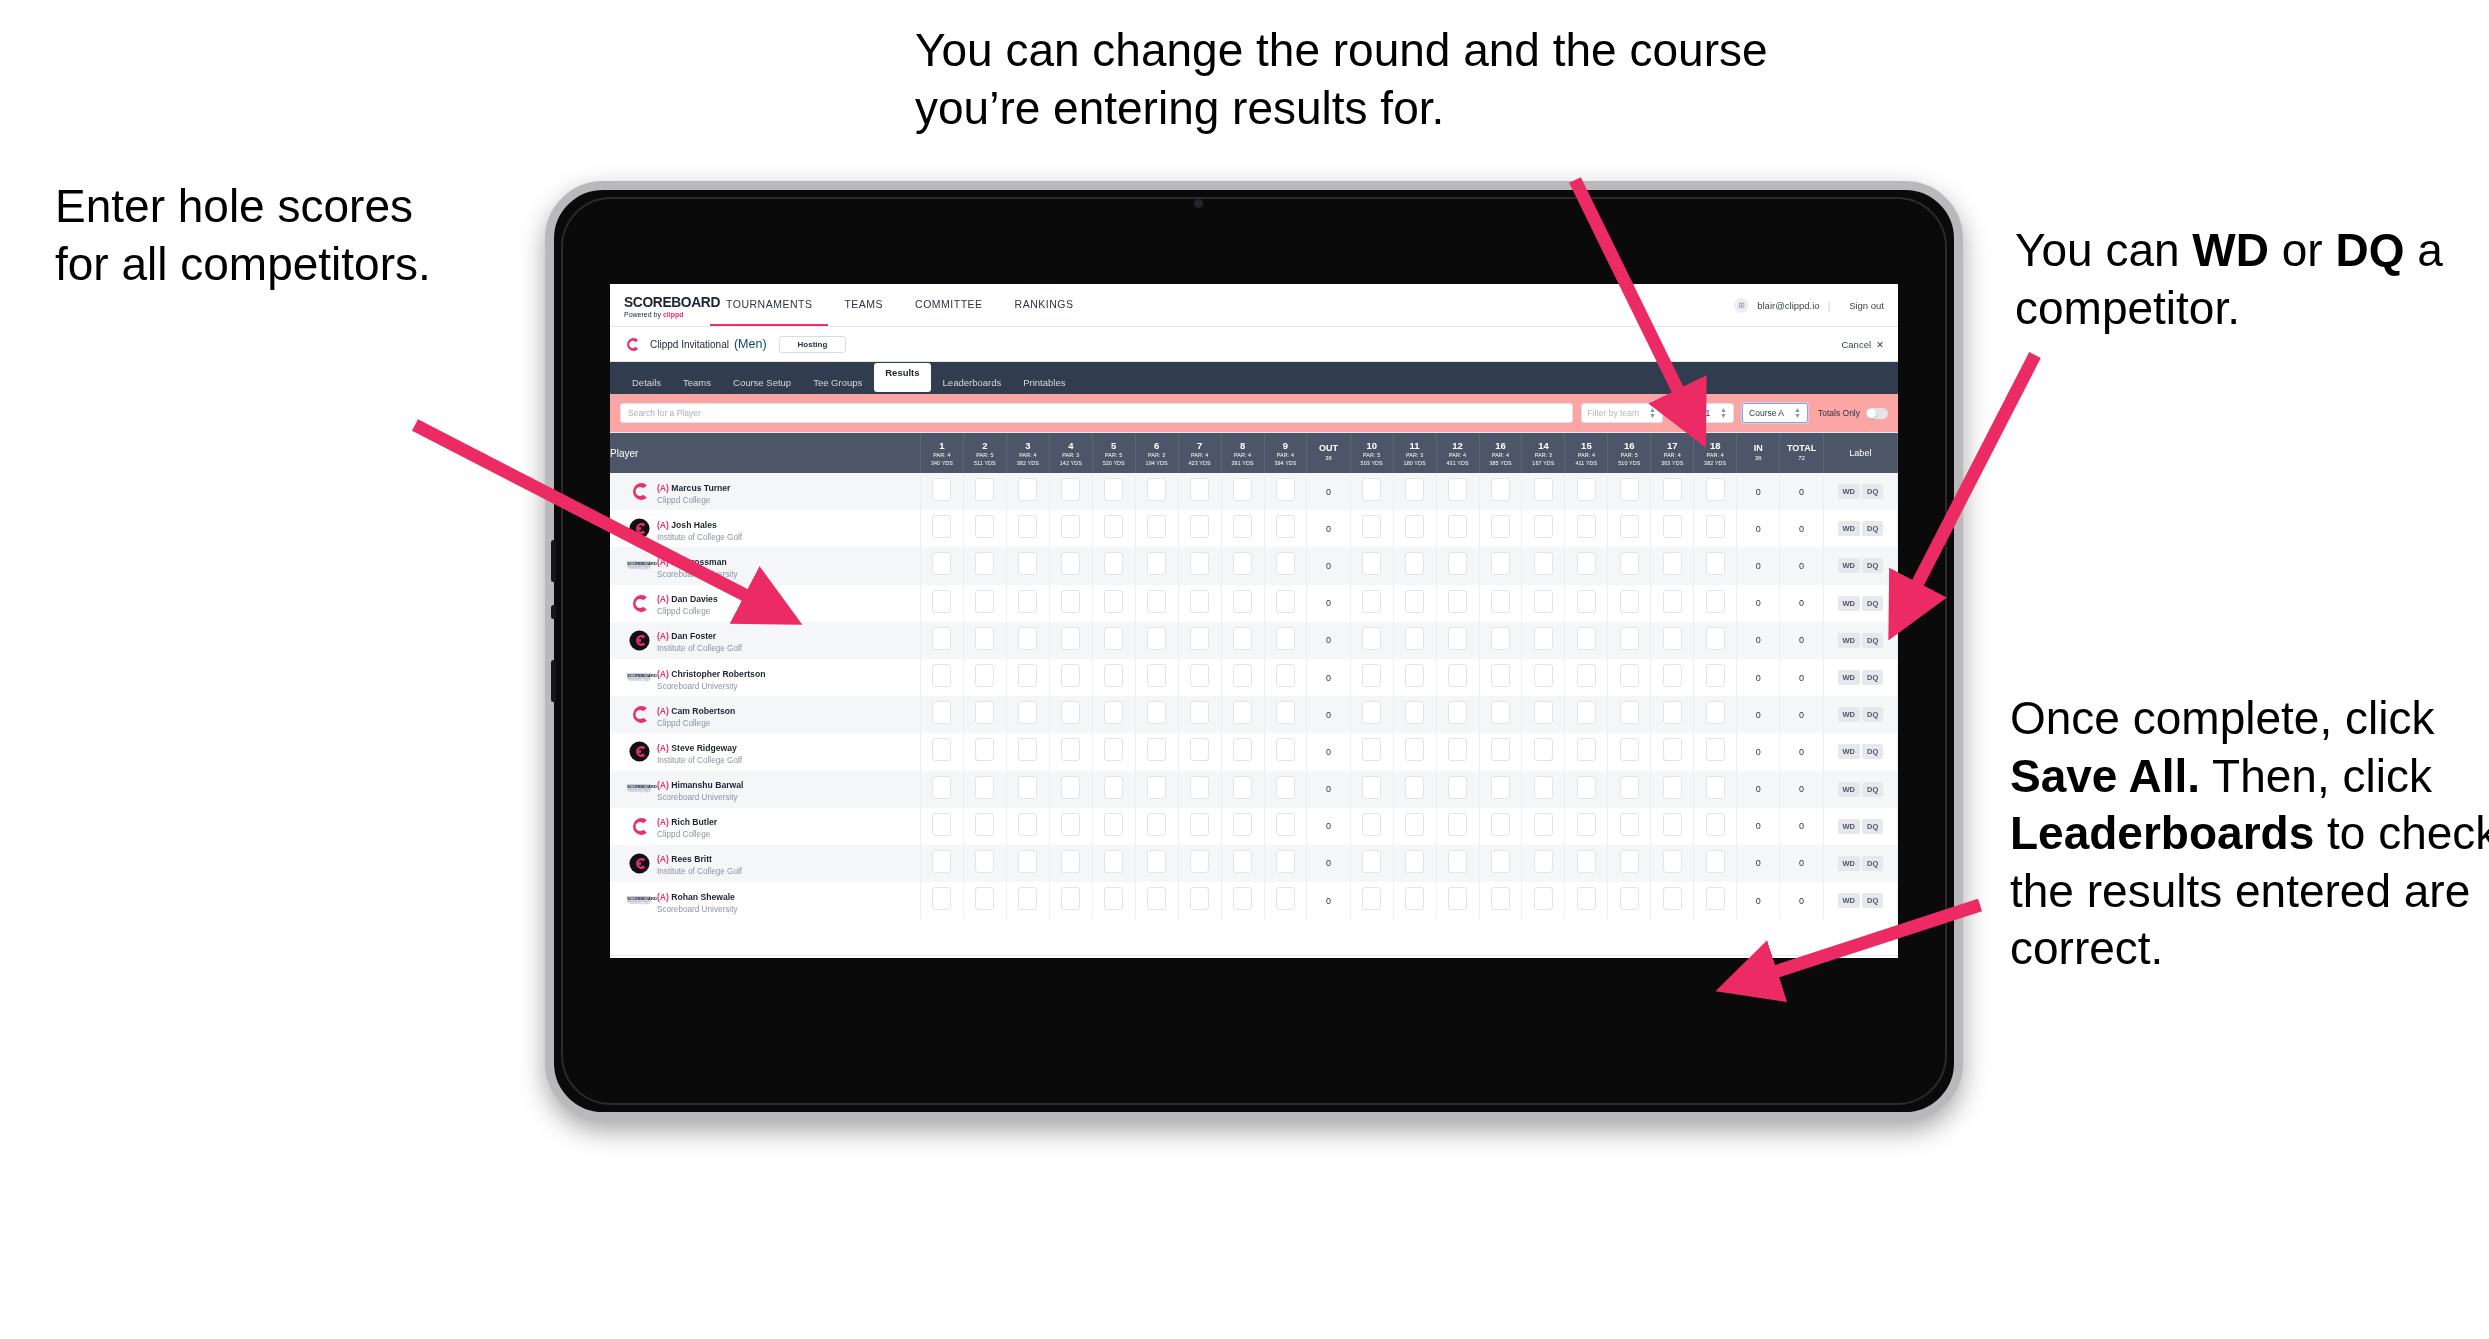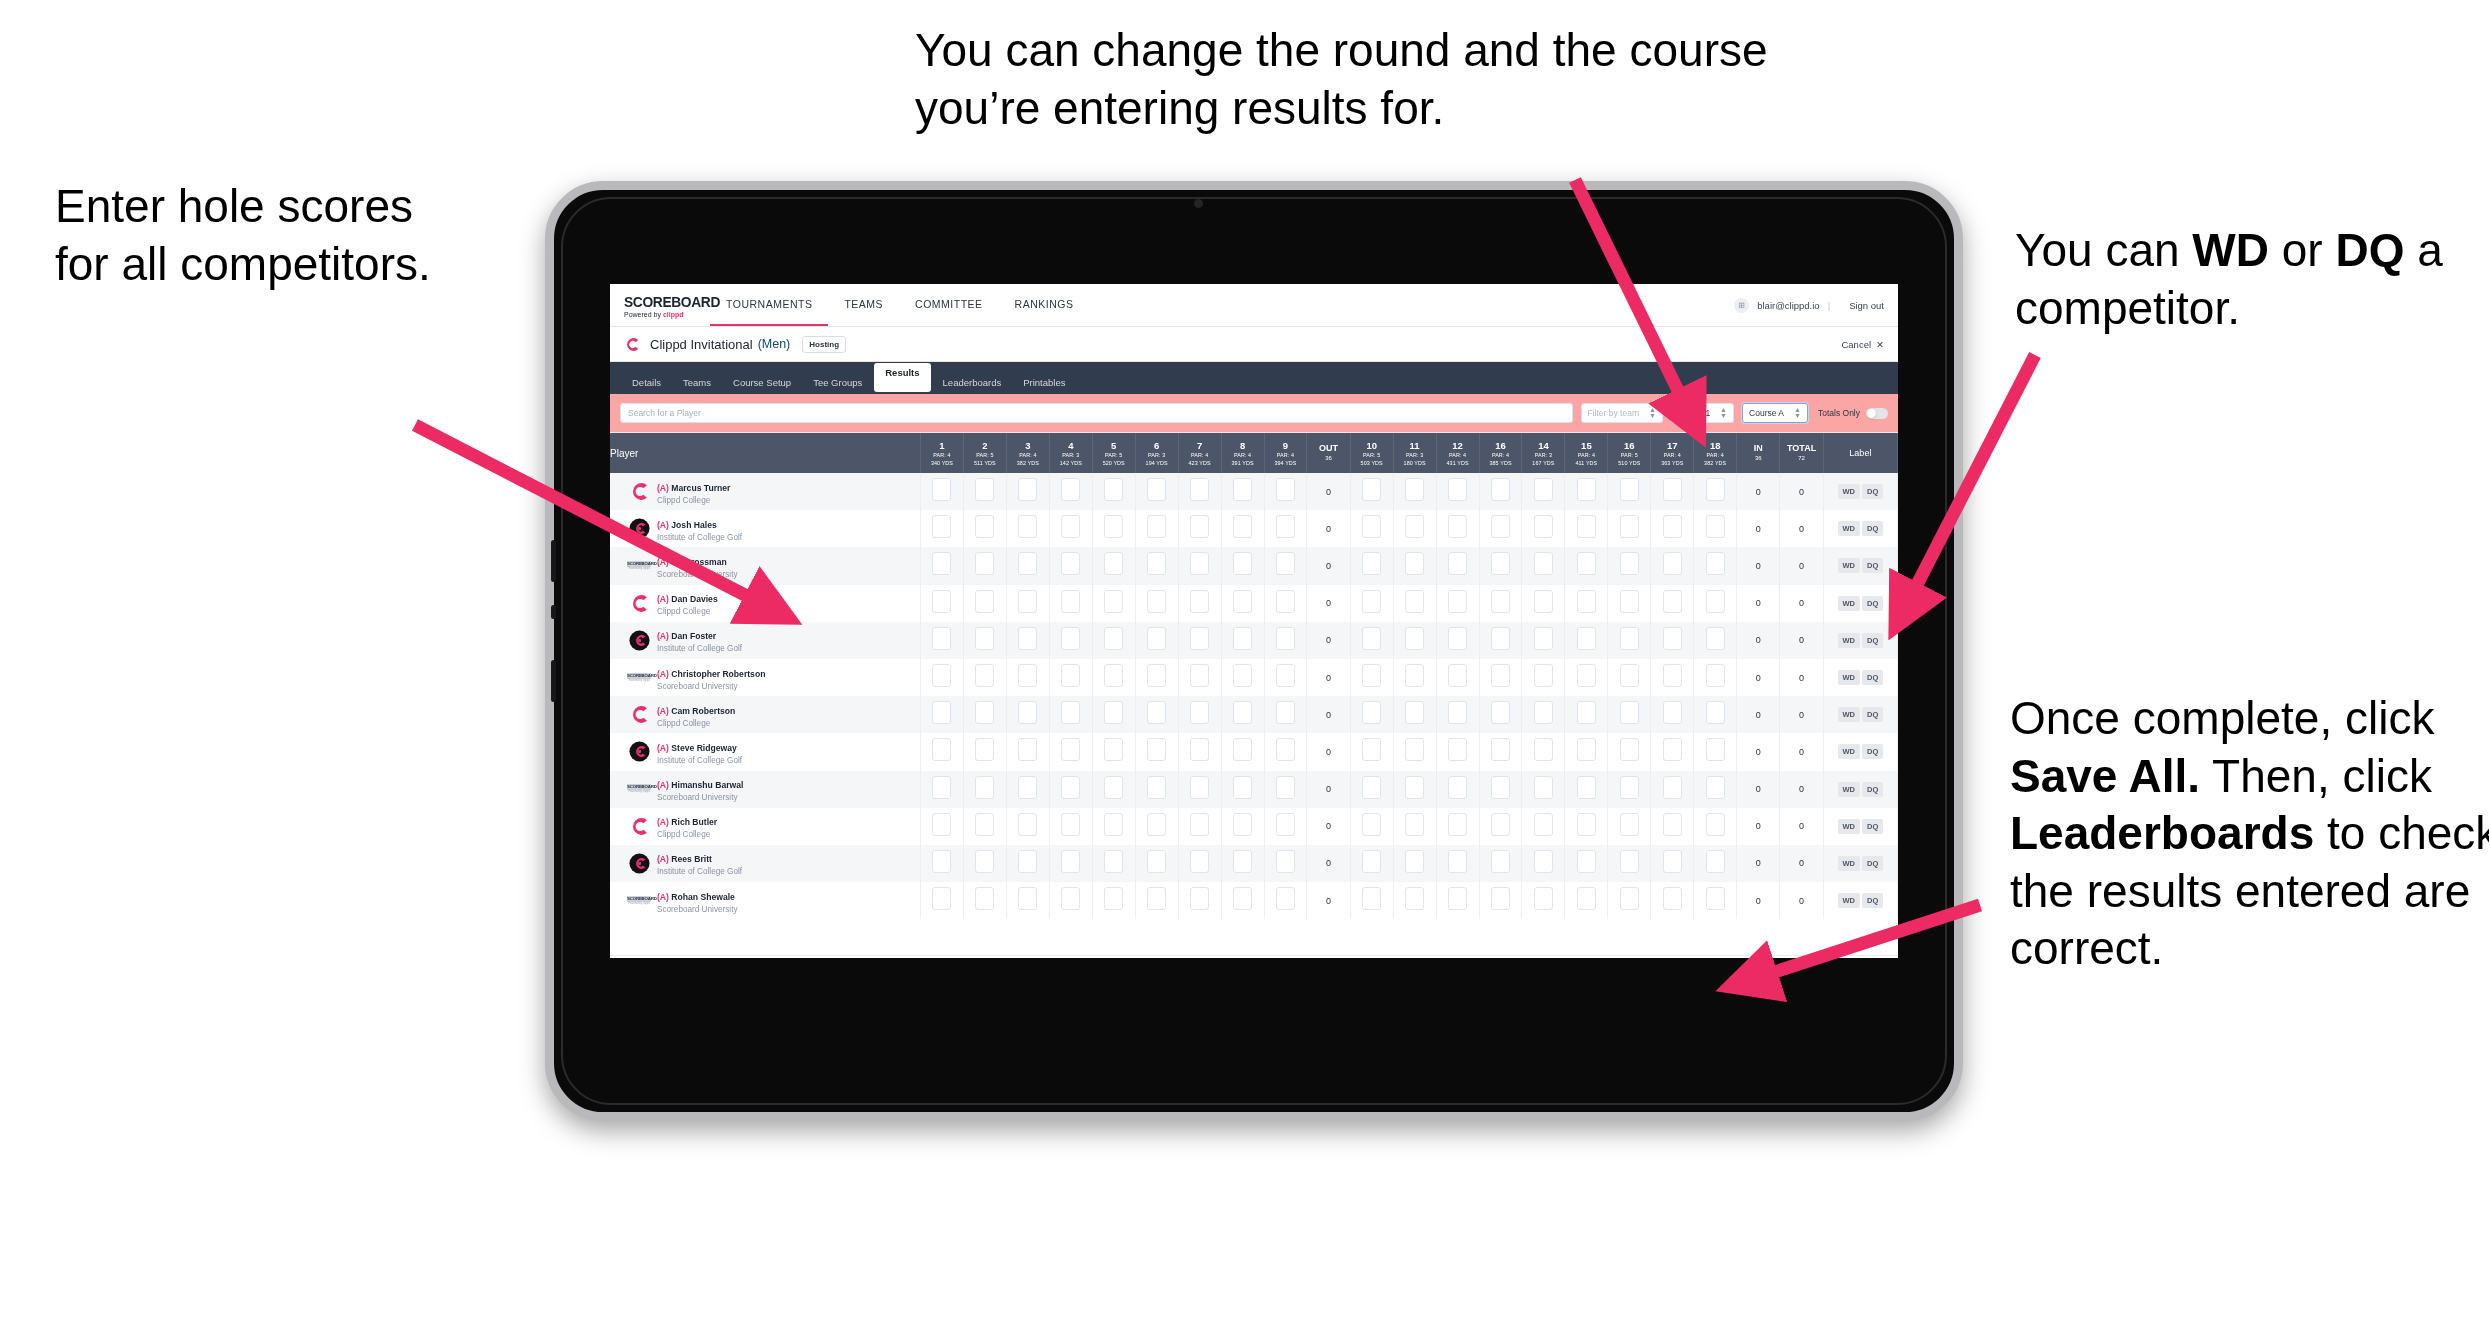--- a/index.html
+++ b/index.html
@@ -50,23 +50,23 @@
   .topnav-item.active{border-bottom:2px solid #e5336a;}
   .topnav-right{margin-left:auto;display:flex;align-items:center;padding-right:14px;gap:8px;font-size:9.5px;color:#3c4454;}
   .avatar-sq{width:15px;height:15px;border-radius:50%;background:#eceef1;display:flex;align-items:center;justify-content:center;}
   .avatar-sq span{font-size:8px;color:#8b93a1;}
   .sep{color:#c3c8d0;}
   .signout{cursor:pointer;margin-left:11px;}
 
   
   .tourbar{height:34px;background:#fff;border-bottom:1px solid #e4e6ea;display:flex;align-items:center;padding:0 14px;}
   .club-logo{width:17px;height:17px;margin-right:9px;display:flex;align-items:center;justify-content:center;}
-  .tour-title{font-size:13px;color:#1c2431;font-weight:500;}
+  .tour-title{font-size:10px;color:#1c2431;font-weight:500;}
   .tour-gender{font-size:12.5px;color:#0c4a6e;margin-left:5px;}
-  .hosting{margin-left:12px;font-size:8px;font-weight:bold;color:#2b3443;border:1px solid #d9dde3;border-radius:3px;padding:3px 6px;background:#fff;}
+  .hosting{margin-left:12px;font-size:8px;font-weight:bold;color:#2b3443;border:1px solid #d9dde3;border-radius:3px;padding:3px 18px;background:#fff;}
   .cancel-x{margin-left:auto;font-size:9.5px;color:#3c4454;display:flex;align-items:center;gap:5px;cursor:pointer;}
 
   
   .tabstrip{height:32px;background:#313c4e;display:flex;align-items:flex-end;padding-left:12px;gap:2px;}
   .tab{font-size:9.5px;color:#d4d8df;padding:5px 10px 6px;cursor:pointer;border-radius:4px 4px 0 0;}
   .tab.active{background:#fff;color:#1c2431;font-weight:bold;padding:4px 11px 14px;margin-bottom:2px;border-radius:3px;}
 
   
   .filterbar{height:38px;background:#fca5a5;display:flex;align-items:center;padding:0 10px;gap:8px;border-bottom:1px solid #e8eaee;}
   .search-input{flex:1;height:20px;border:1px solid #dfe2e7;border-radius:3px;background:#fff;font-size:8.5px;color:#a7adb8;padding:0 7px;box-sizing:border-box;display:flex;align-items:center;}

